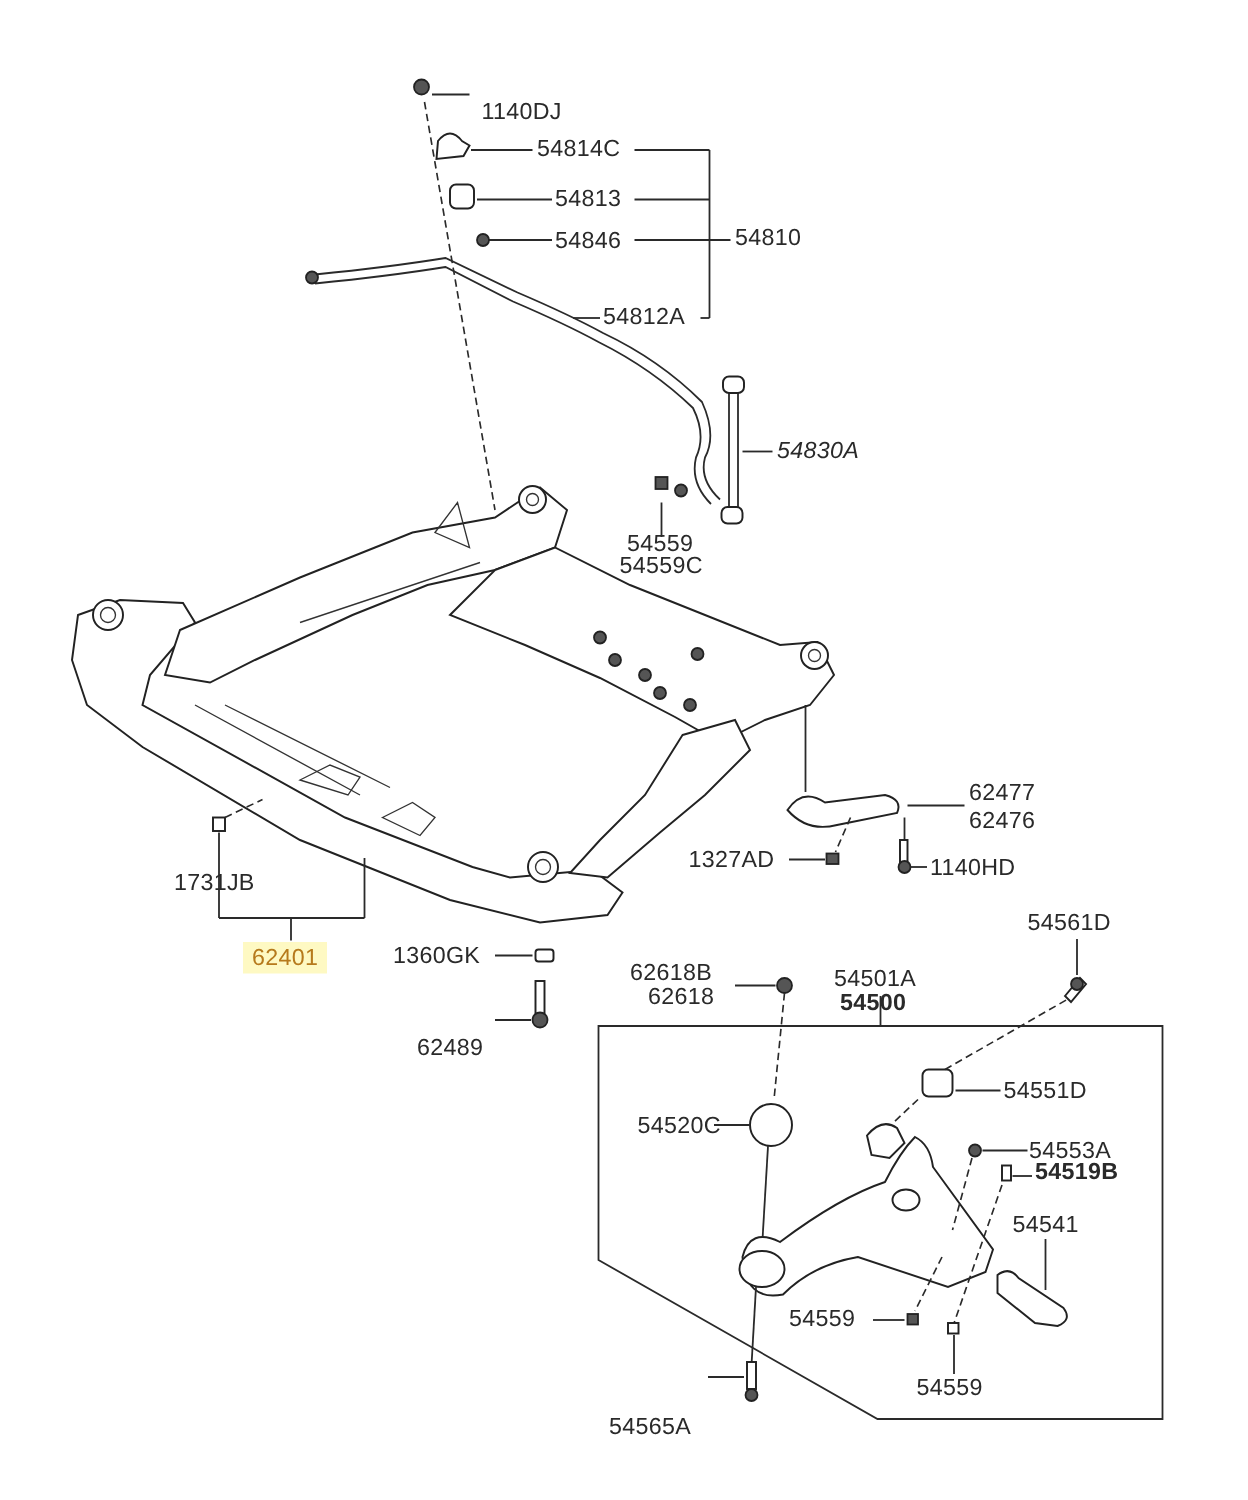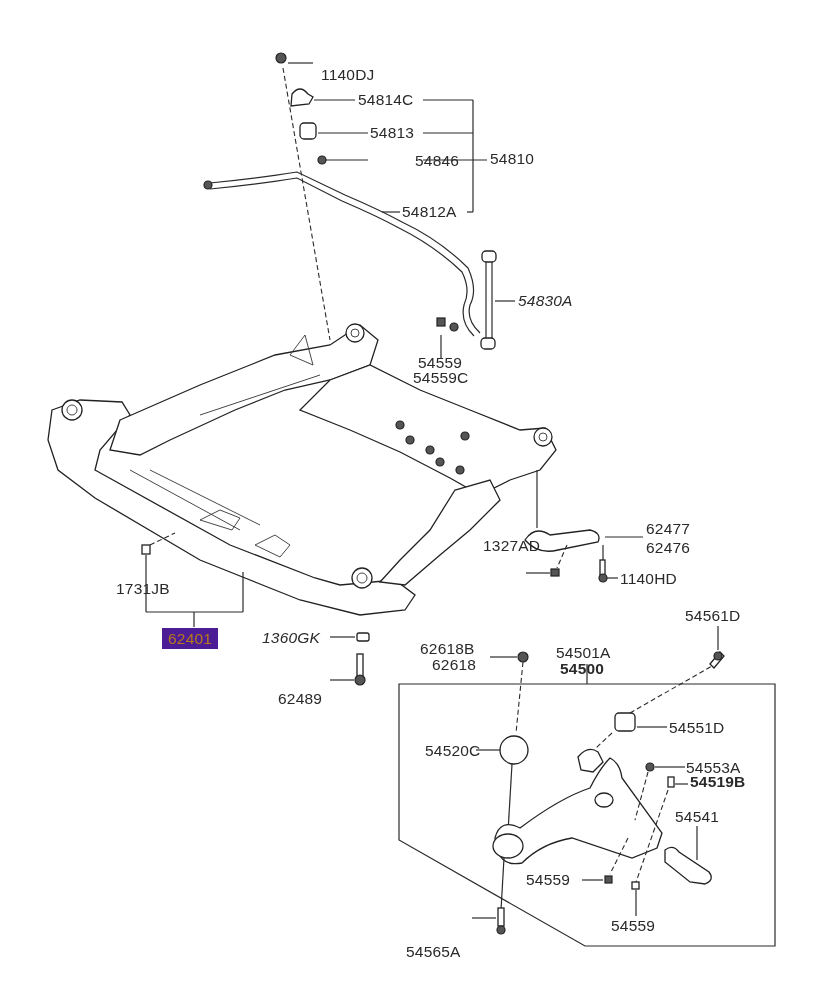--- a/index.html
+++ b/index.html
@@ -2,21 +2,21 @@
 <html><head>
 <meta charset="utf-8">
 <style>
   html, body { margin:0; padding:0; background:#ffffff; }
   body { width:832px; height:1000px; position:relative; overflow:hidden;
          font-family:"Liberation Sans", sans-serif; }
   #canvas { position:absolute; left:0; top:0; width:832px; height:1000px; }
   .lbl { position:absolute; font-family:"Liberation Sans", sans-serif;
          font-size:15.5px; color:#2a2a2a; white-space:nowrap; letter-spacing:0.2px;
          line-height:16px; cursor:pointer; }
-  .hl { background:#4c1d95; color:#b67a1c; padding:3px 6px 2px 6px; }
+  .hl { background:#fef9c3; color:#b67a1c; padding:3px 6px 2px 6px; }
   svg .ln { stroke:#2a2a2a; stroke-width:1.2; fill:none; }
   svg .dash { stroke:#2a2a2a; stroke-width:1.1; fill:none; stroke-dasharray:5 3; }
   svg .part { stroke:#222; stroke-width:1.3; fill:#fff; }
   svg .partd { stroke:#222; stroke-width:1.2; fill:#555; }
   svg .frame { stroke:#222; stroke-width:1.3; fill:#fff; }
   svg .thin { stroke:#333; stroke-width:0.9; fill:none; }
 </style>
 </head>
 <body>
 
@@ -168,33 +168,33 @@
     <line class="ln" x1="504" y1="858" x2="501" y2="910"></line>
     <rect class="part" x="498" y="908" width="6" height="18"></rect>
     <circle class="partd" cx="501" cy="930" r="4"></circle>
     <line class="ln" x1="472" y1="918" x2="496" y2="918"></line>
   </g>
 </svg>
 
 <span class="lbl" style="left:321px;top:55px;margin-top:12px;">1140DJ</span>
 <span class="lbl" style="left:358px;top:92px;">54814C</span>
 <span class="lbl" style="left:370px;top:125px;">54813</span>
-<span class="lbl" style="left:370px;top:153px;margin-left:45px;">54846</span>
+<span class="lbl" style="left:370px;top:153px;">54846</span>
 <span class="lbl" style="left:490px;top:151px;">54810</span>
 <span class="lbl" style="left:402px;top:204px;">54812A</span>
 <span class="lbl" style="left:518px;top:293px;font-style:italic;">54830A</span>
 <span class="lbl" style="left:418px;top:355px;">54559</span>
 <span class="lbl" style="left:413px;top:370px;">54559C</span>
 <span class="lbl" style="left:646px;top:521px;">62477</span>
 <span class="lbl" style="left:646px;top:540px;">62476</span>
-<span class="lbl" style="left:459px;top:538px;margin-left:24px;">1327AD</span>
+<span class="lbl" style="left:459px;top:566px;">1327AD</span>
 <span class="lbl" style="left:620px;top:571px;">1140HD</span>
 <span class="lbl" style="left:116px;top:581px;">1731JB</span>
 <span class="lbl hl" style="left:162px;top:628px;">62401</span>
-<span class="lbl" style="left:262px;top:630px;font-style:italic;">1360GK</span>
+<span class="lbl" style="left:262px;top:630px;">1360GK</span>
 <span class="lbl" style="left:278px;top:672px;margin-top:19px;">62489</span>
 <span class="lbl" style="left:420px;top:641px;">62618B</span>
 <span class="lbl" style="left:432px;top:657px;">62618</span>
 <span class="lbl" style="left:560px;top:661px;font-weight:bold;">54500</span>
 <span class="lbl" style="left:556px;top:645px;">54501A</span>
 <span class="lbl" style="left:685px;top:608px;">54561D</span>
 <span class="lbl" style="left:669px;top:720px;">54551D</span>
 <span class="lbl" style="left:406px;top:743px;margin-left:19px;">54520C</span>
 <span class="lbl" style="left:686px;top:760px;">54553A</span>
 <span class="lbl" style="left:690px;top:774px;font-weight:bold;">54519B</span>

